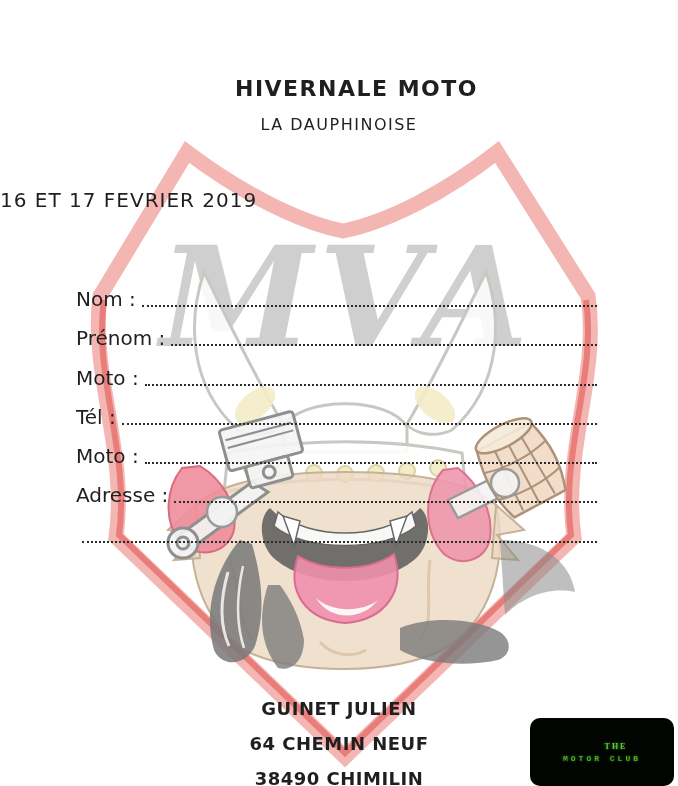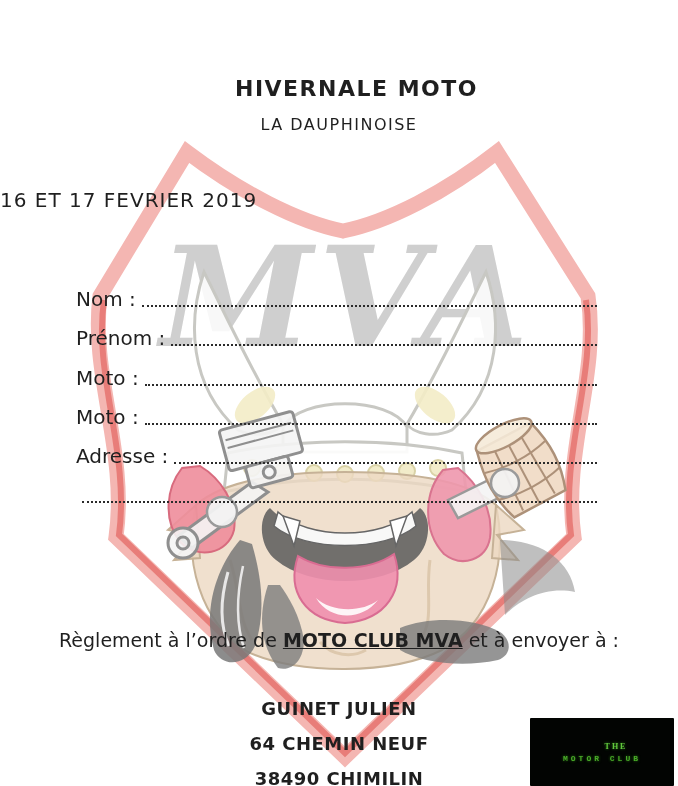--- a/index.html
+++ b/index.html
@@ -23,21 +23,21 @@
   .leader{flex:1;height:18px;margin-left:6px;border-bottom:2px dotted #2b2b2b;}
 
   .payment-line{position:absolute;top:629px;left:0;right:0;text-align:center;
     font-size:19px;}
   .payee{font-weight:bold;text-decoration:underline;}
 
   .recipient{position:absolute;top:691px;left:0;right:0;text-align:center;
     font-size:18px;font-weight:bold;line-height:35px;letter-spacing:0.5px;}
 
   .logo{position:absolute;left:530px;top:718px;width:144px;height:68px;
-    background:#020402;border-radius:1px;display:flex;flex-direction:column;
+    background:#020402;border-radius:10px;display:flex;flex-direction:column;
     align-items:center;justify-content:center;overflow:hidden;}
   .logo-top{font-family:"Liberation Serif","DejaVu Serif",serif;font-size:8px;
     font-weight:bold;letter-spacing:2px;color:#63c83e;
     text-shadow:0 0 3px #2f8f1a;margin-bottom:1px;margin-left:28px;}
   .logo-name{font-family:"Liberation Serif","DejaVu Serif",serif;font-size:25px;
     font-weight:bold;letter-spacing:1px;color:#57c235;line-height:24px;
     text-shadow:0 0 5px #36931d,0 0 11px #2a7a14;}
   .logo-bottom{font-family:Liberation Mono, monospace;font-size:8px;
     font-weight:bold;letter-spacing:3px;color:#49aa28;margin-top:2px;
     text-shadow:0 0 3px #2a7a14;}
@@ -138,37 +138,36 @@
       </div>
       <div class="form-row">
         <span class="form-label">Prénom :</span>
         <span class="leader"></span>
       </div>
       <div class="form-row">
         <span class="form-label">Moto :</span>
         <span class="leader"></span>
       </div>
       <div class="form-row">
+        <span class="form-label">Tél :</span>
+        <span class="leader"></span>
+      </div>
+      <div class="form-row">
         <span class="form-label">Moto :</span>
         <span class="leader"></span>
       </div>
       <div class="form-row">
         <span class="form-label">Adresse :</span>
         <span class="leader"></span>
       </div>
       <div class="form-row">
         <span class="leader"></span>
       </div>
     </div>
 
-    <div class="payment-line">
-      <span>Règlement à l’ordre de</span>
-      <span class="payee">MOTO CLUB MVA</span>
-      <span>et à envoyer à :</span>
-    </div>
 
     <div class="recipient">
       <div>GUINET JULIEN</div>
       <div>64 CHEMIN NEUF</div>
       <div>38490 CHIMILIN</div>
     </div>
 
     <div class="logo">
       <div class="logo-top">THE</div>
       <div class="logo-bottom">MOTOR CLUB</div>

